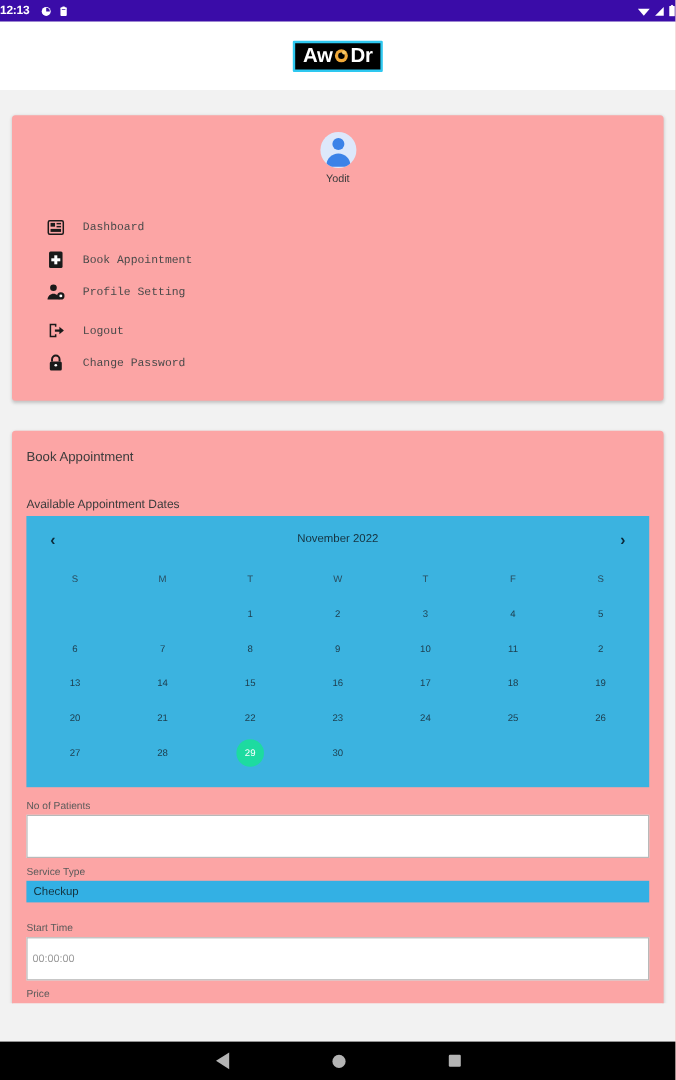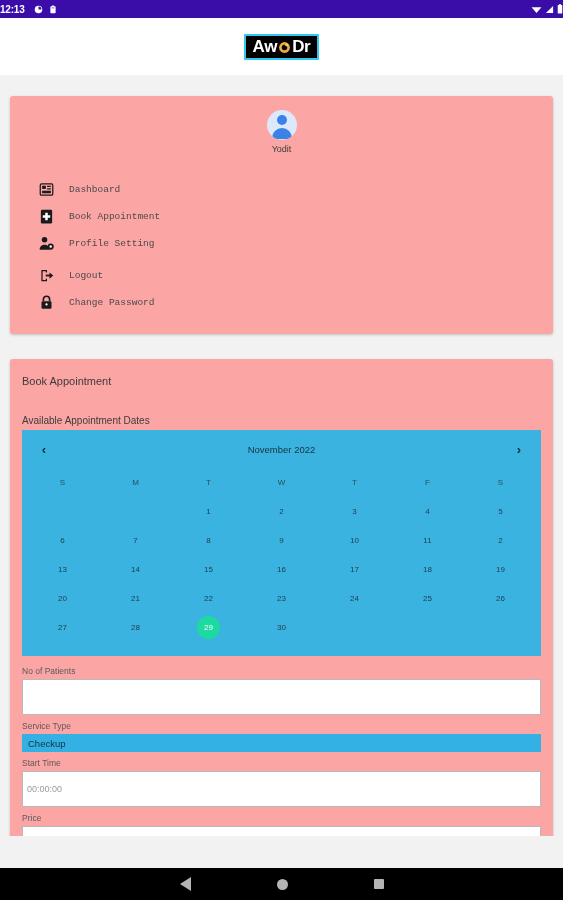--- a/index.html
+++ b/index.html
@@ -234,21 +234,21 @@
   .text-input::placeholder { color: #9b9b9b; }
   .select-input {
     width: 100%;
     height: 18px;
     background: #33b0e4;
     border: none;
     font-family: "Liberation Sans", sans-serif;
     font-size: 9.5px;
     color: #14333f;
     padding: 0 6px;
-    margin-bottom: 6px;
+    margin-bottom: 16px;
     border-radius: 0;
     -webkit-appearance: none;
     appearance: none;
     display: flex;
     align-items: center;
   }
 
   
   .navbar {
     position: absolute;

